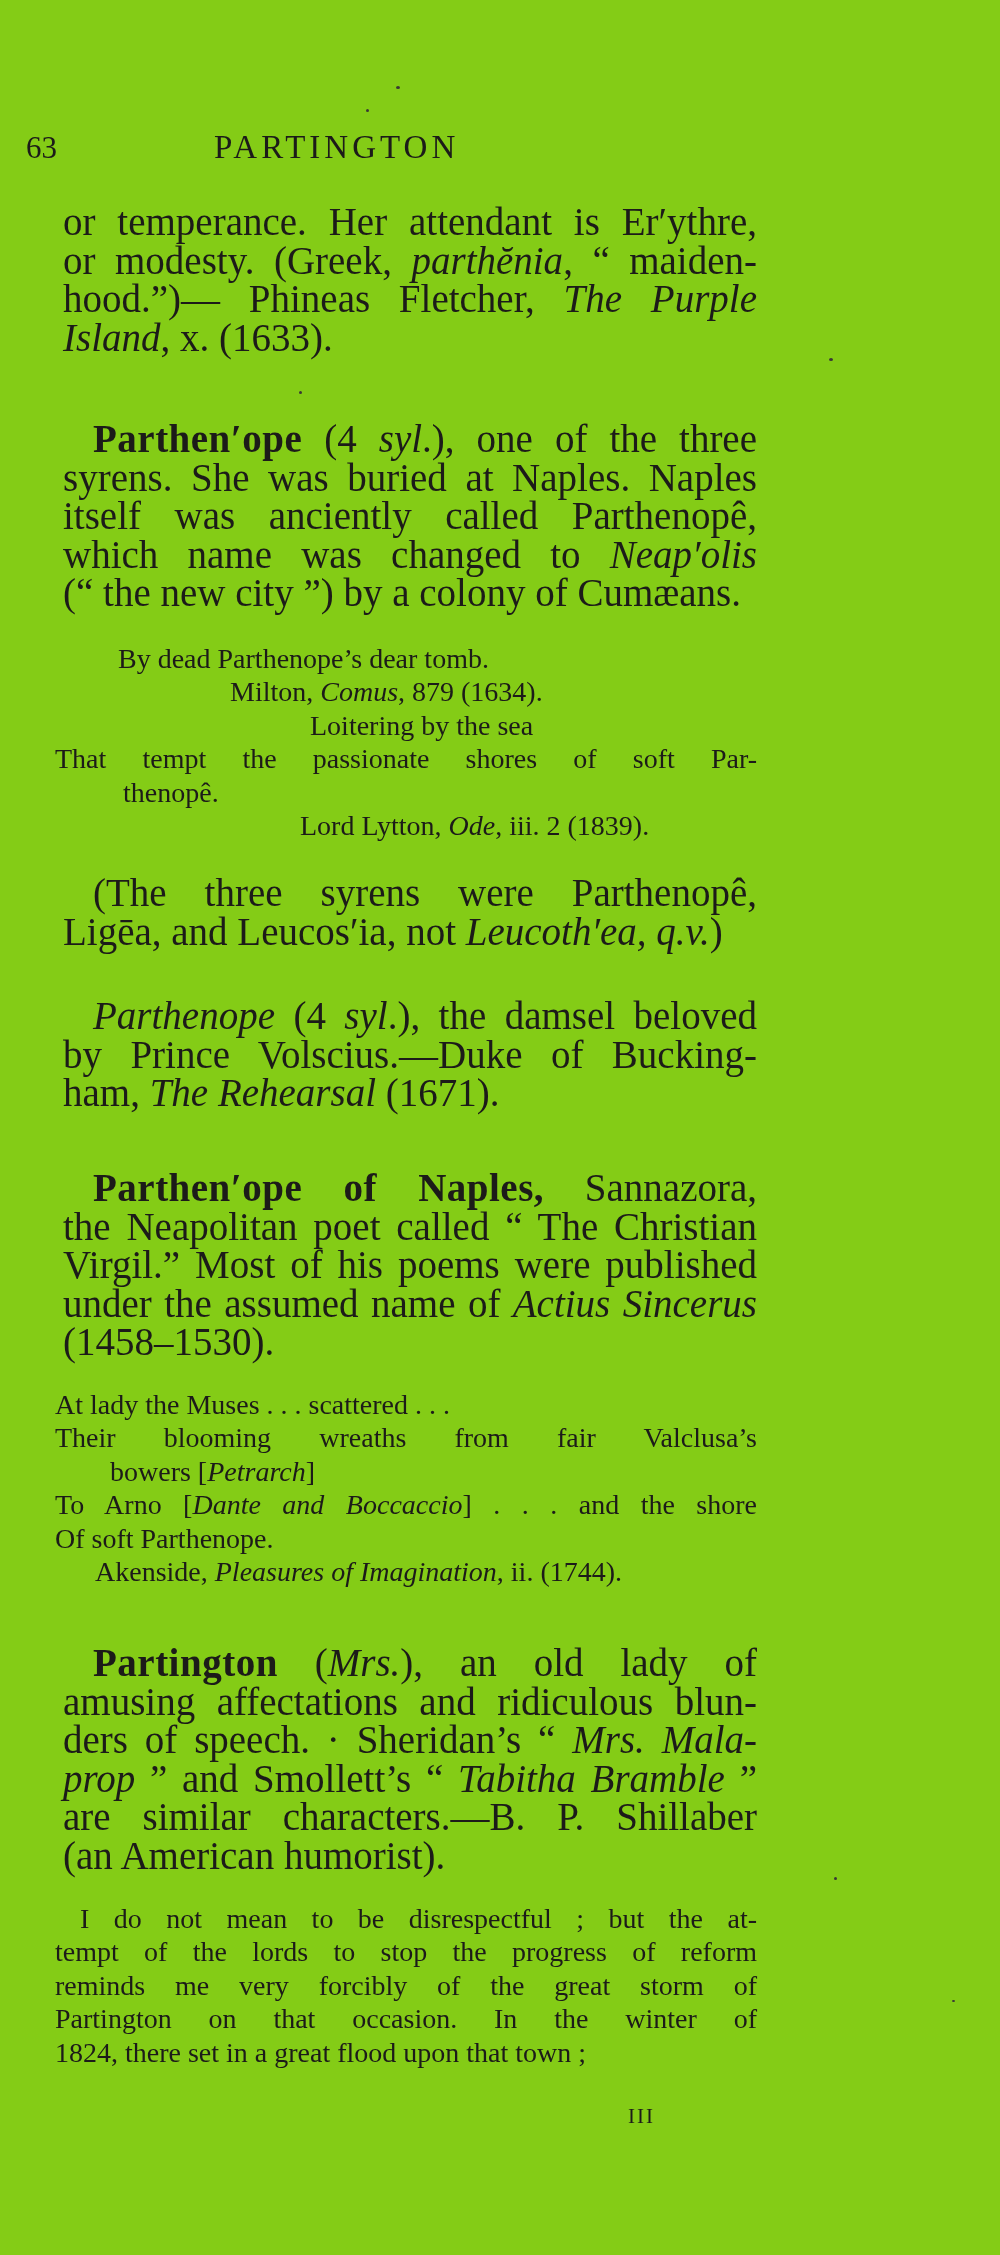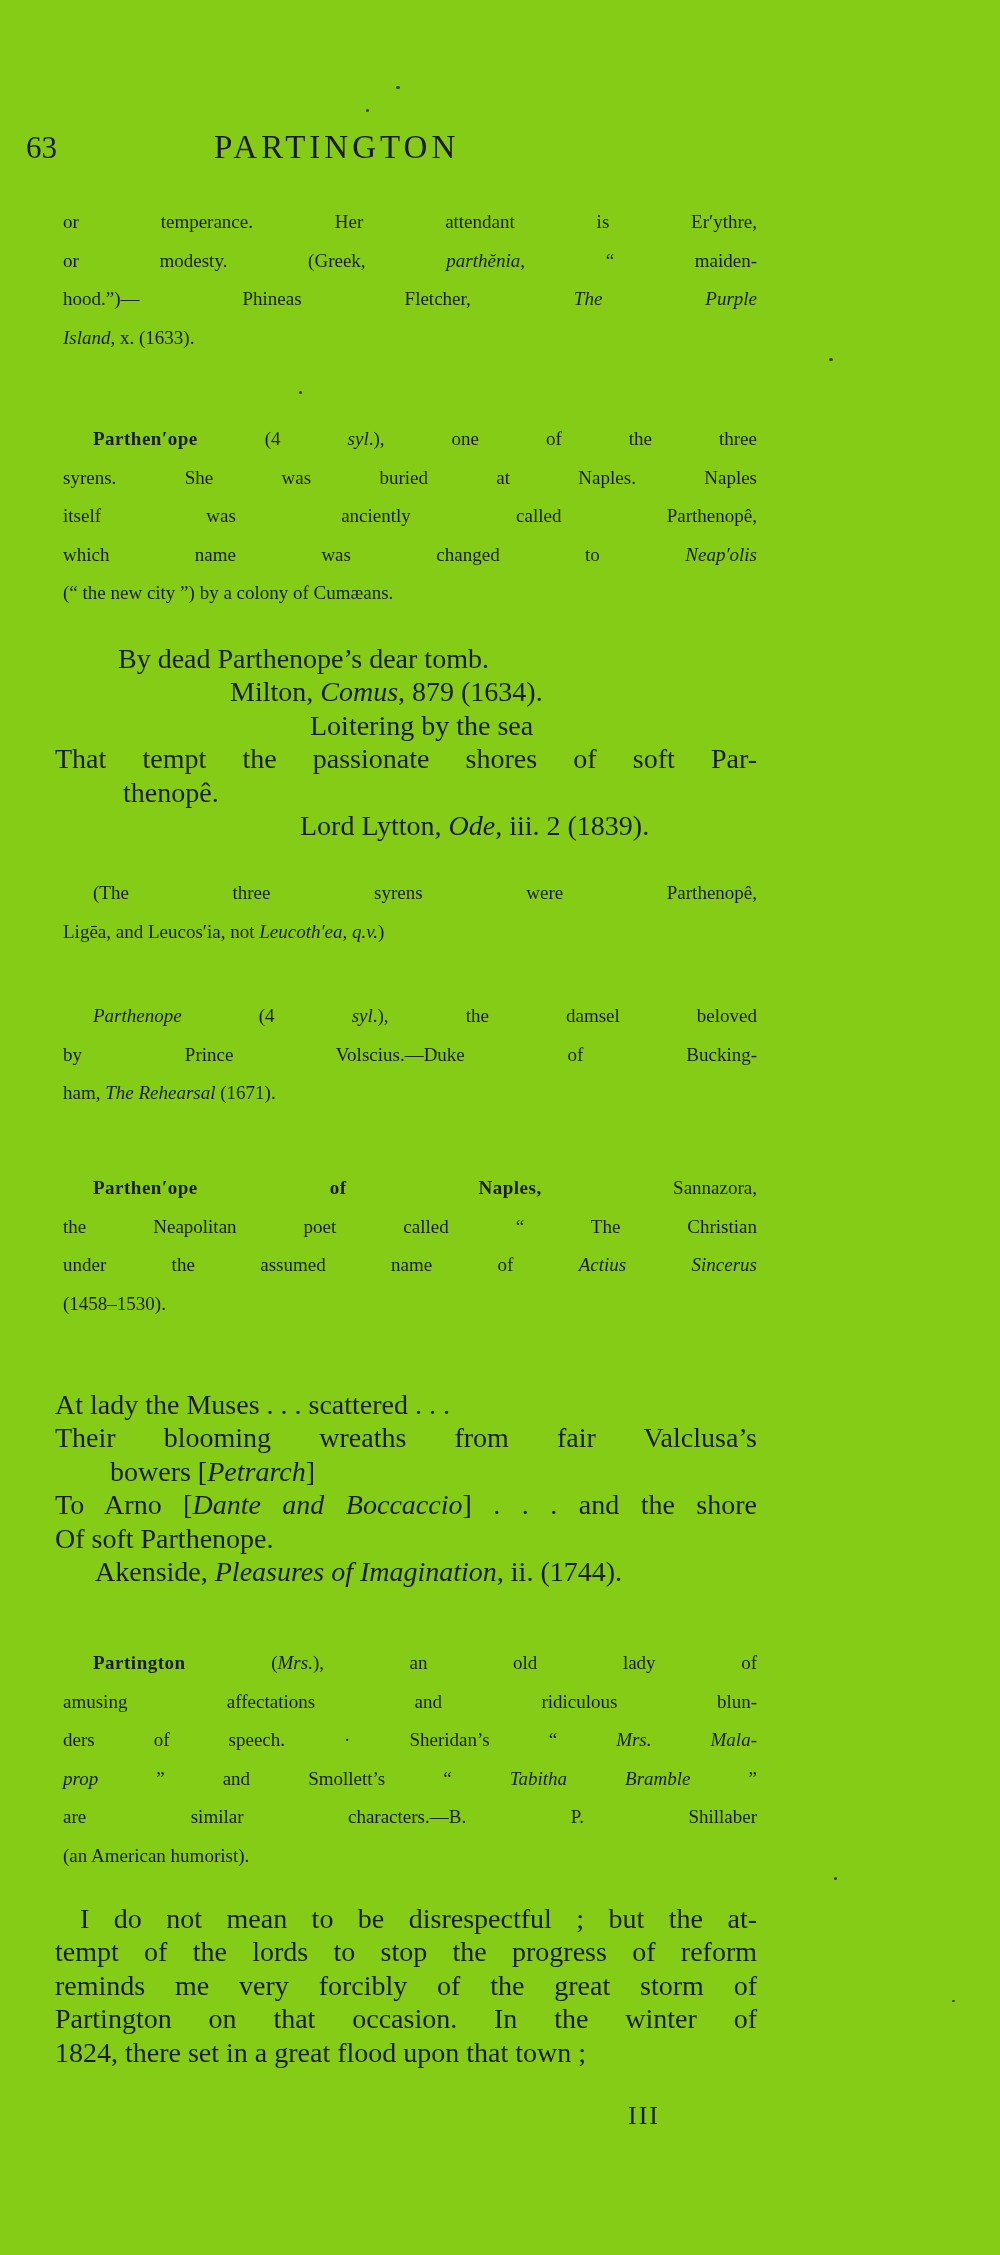--- a/index.html
+++ b/index.html
@@ -13,31 +13,31 @@
   }
   .pagenum{
     position:absolute;left:26px;top:131px;
     font-size:31px;line-height:34px;
   }
   .runhead{
     position:absolute;left:214px;top:129px;
     font-size:33px;line-height:36px;letter-spacing:4px;
   }
   .para{position:absolute;}
-  .para.body{left:63px;width:694px;font-size:19px;line-height:38.5px;}
+  .para.body{left:63px;width:694px;font-size:39px;line-height:38.5px;}
   .para.quote{left:55px;width:702px;font-size:28px;line-height:33.4px;}
   .line{white-space:normal;}
   .line.j{text-align:justify;text-align-last:justify;}
   .line.l{text-align:left;}
   .s-r{font-style:normal;font-weight:normal;}
   .s-i{font-style:italic;font-weight:normal;}
   .s-b{font-style:normal;font-weight:700;letter-spacing:0.5px;}
   .sig{
     position:absolute;left:628px;top:2104px;
-    font-size:26px;letter-spacing:2px;line-height:24px;
+    font-size:21px;letter-spacing:2px;line-height:24px;
   }
   .speck{position:absolute;background:#3a3835;border-radius:50%;}
 </style>
 </head>
 <body>
 
 <div id="page">
 
   <span class="pagenum">63</span>
 
@@ -70,20 +70,21 @@
         <div class="line l"><span class="s-r">Ligēa, and Leucos′ia, not </span><span class="s-i">Leucoth′ea, q.v.</span><span class="s-r">)</span></div>
       </div>
       <div class="para body" style="top: 997px;">
         <div class="line j" style="padding-left: 30px;"><span class="s-i">Parthenope</span><span class="s-r"> (4 </span><span class="s-i">syl</span><span class="s-r">.), the damsel beloved</span></div>
         <div class="line j"><span class="s-r">by Prince Volscius.—Duke of Bucking-</span></div>
         <div class="line l"><span class="s-r">ham, </span><span class="s-i">The Rehearsal</span><span class="s-r"> (1671).</span></div>
       </div>
       <div class="para body" style="top: 1169px;">
         <div class="line j" style="padding-left: 30px;"><span class="s-b">Parthen′ope of Naples,</span><span class="s-r"> Sannazora,</span></div>
         <div class="line j"><span class="s-r">the Neapolitan poet called “ The Christian</span></div>
+        <div class="line j"><span class="s-r">Virgil.” Most of his poems were published</span></div>
         <div class="line j"><span class="s-r">under the assumed name of </span><span class="s-i">Actius Sincerus</span></div>
         <div class="line l"><span class="s-r">(1458–1530).</span></div>
       </div>
       <div class="para quote" style="top: 1388px;">
         <div class="line l"><span class="s-r">At lady the Muses . . . scattered . . .</span></div>
         <div class="line j"><span class="s-r">Their blooming wreaths from fair Valclusa’s</span></div>
         <div class="line l" style="padding-left: 55px;"><span class="s-r">bowers [</span><span class="s-i">Petrarch</span><span class="s-r">]</span></div>
         <div class="line j"><span class="s-r">To Arno [</span><span class="s-i">Dante and Boccaccio</span><span class="s-r">] . . . and the shore</span></div>
         <div class="line l"><span class="s-r">Of soft Parthenope.</span></div>
         <div class="line l" style="padding-left: 40px;"><span class="s-r">Akenside, </span><span class="s-i">Pleasures of Imagination</span><span class="s-r">, ii. (1744).</span></div>

